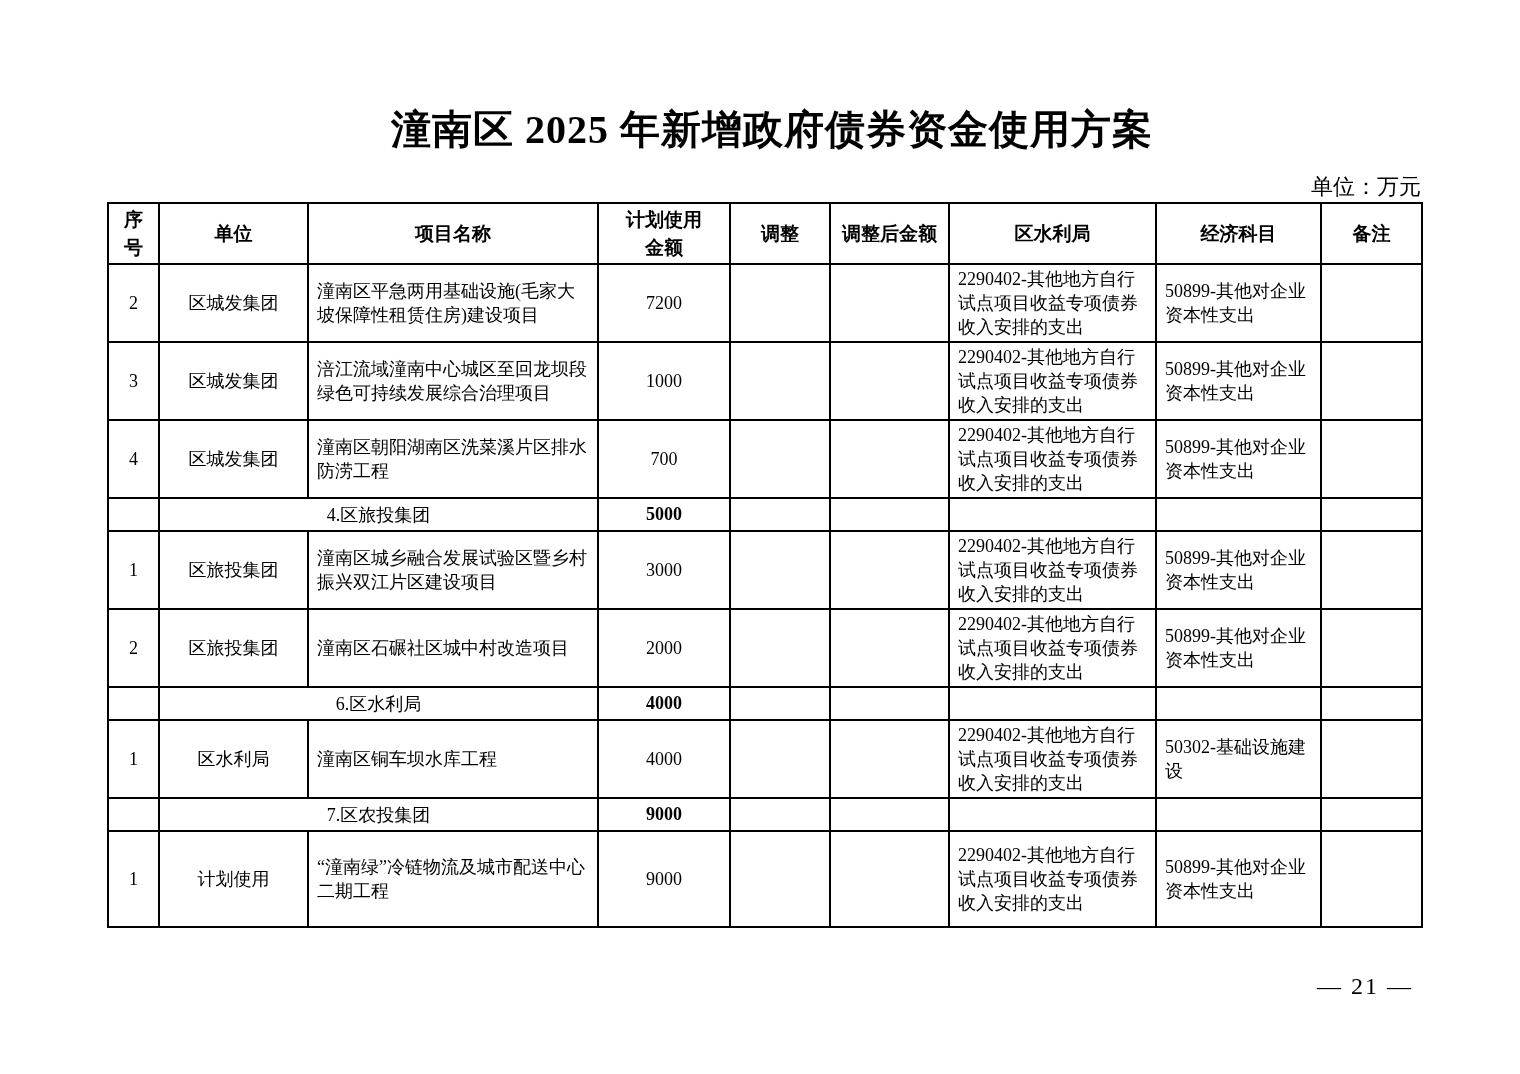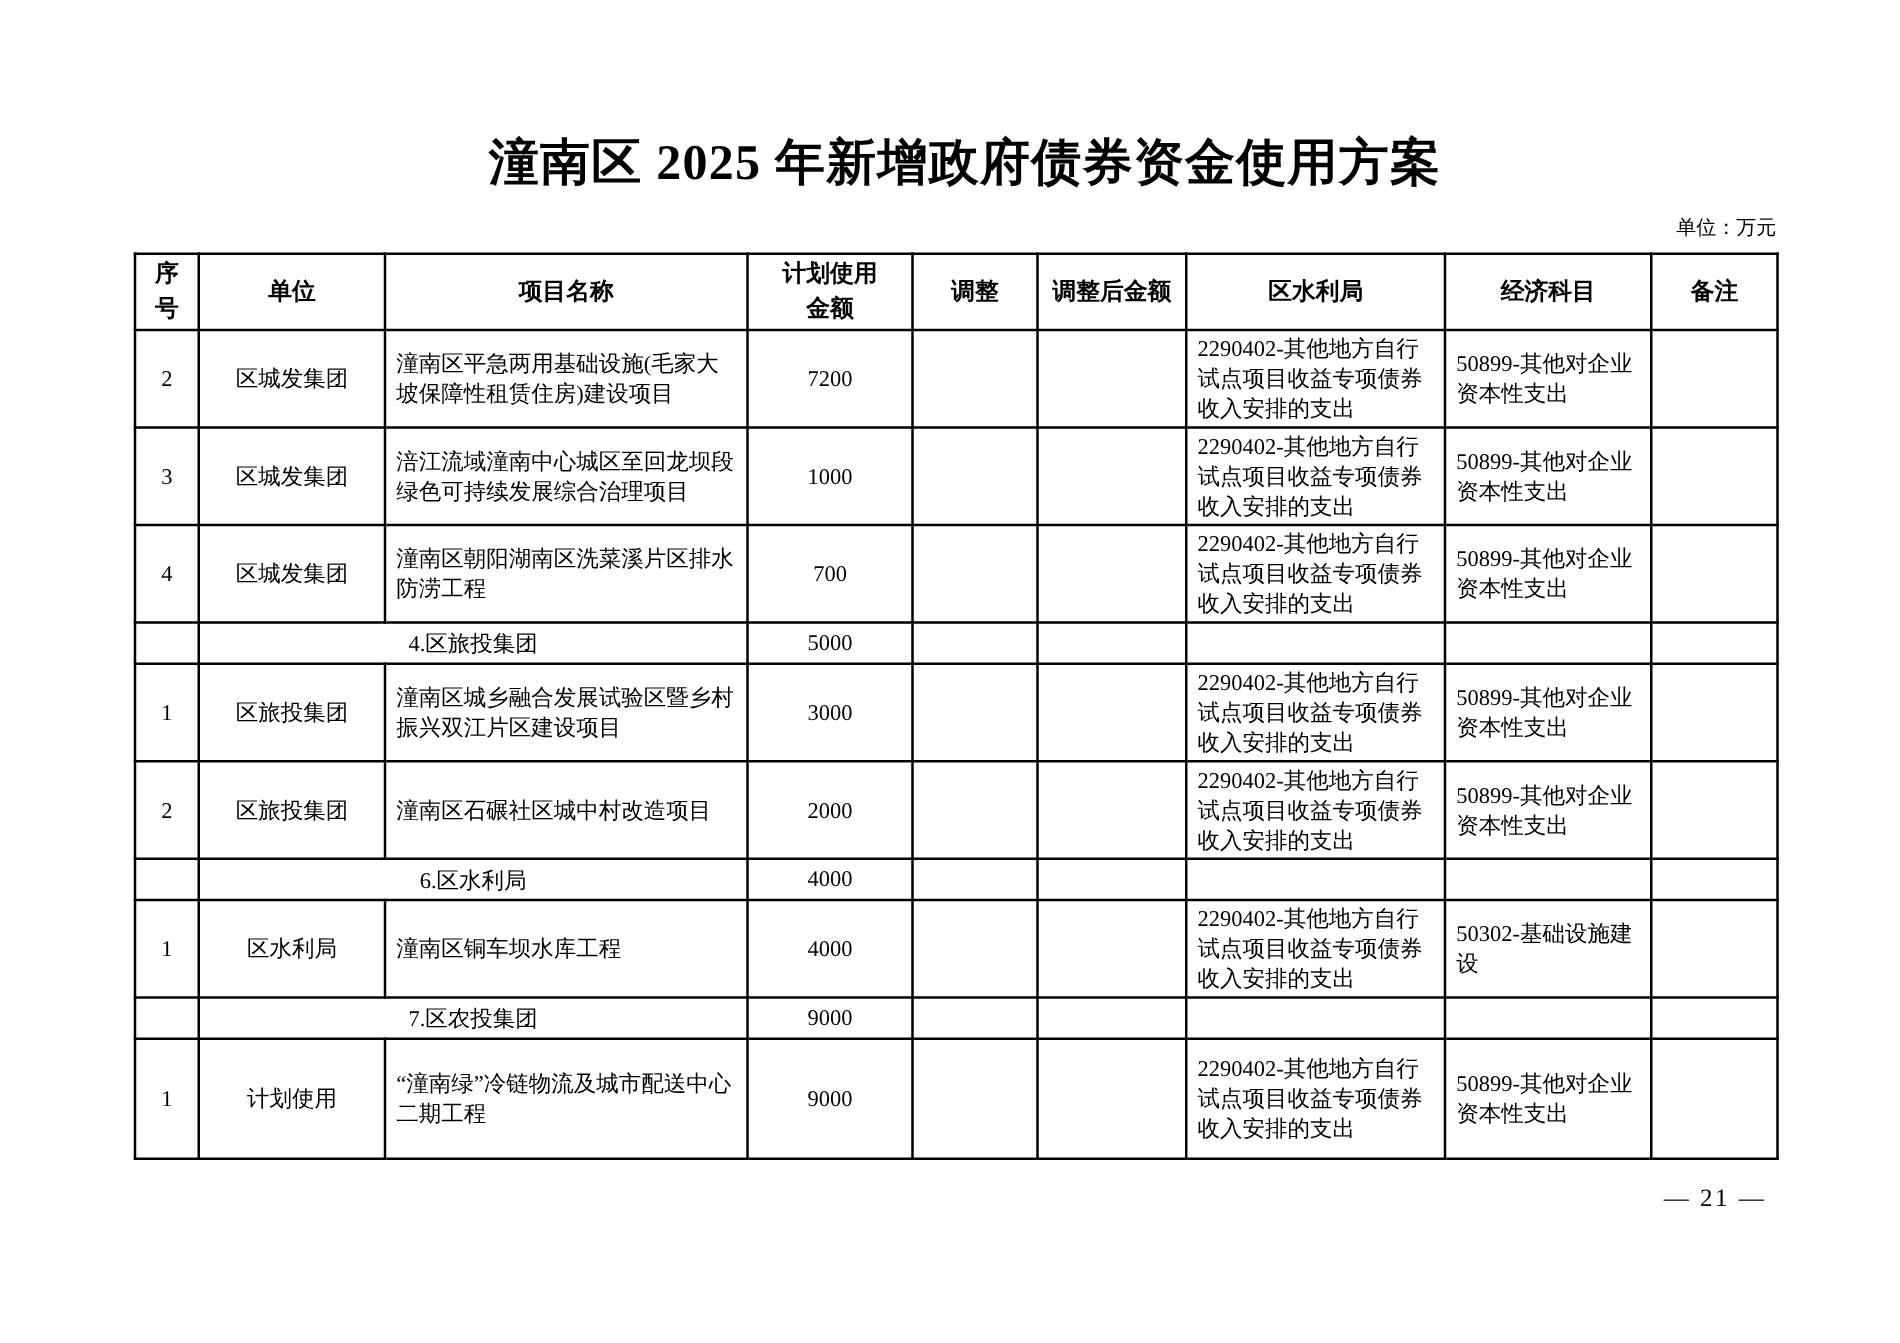--- a/index.html
+++ b/index.html
@@ -16,21 +16,21 @@
     text-align:center;
     font-size:40px; font-weight:bold;
     letter-spacing:1px;
     white-space:nowrap;
     padding-left:12px;
   }
 
   .unit-note {
     position:absolute; top:172px; left:107px; width:1314px;
     text-align:right;
-    font-size:16px;
+    font-size:22px;
   }
 
   table.main {
     position:absolute; top:202px; left:107px;
     width:1314px;
     border-collapse:collapse;
     table-layout:fixed;
   }
   td, th {
     border:2px solid #000;
@@ -49,26 +49,26 @@
     font-size:19px;
   }
   tr.r-head { height:54px; }
   tr.r-data { height:75px; }
   tr.r-sub  { height:33px; }
   tr.r-last { height:96px; }
 
   .c-center { text-align:center; }
   .c-left   { text-align:left; line-height:24px; }
   .sub-label { text-align:center; font-size:18px; }
-  .b { font-weight:normal; }
+  .b { font-weight:bold; }
 
   .page-number {
-    position:absolute; top:948px; left:0; width:1413px;
+    position:absolute; top:973px; left:0; width:1413px;
     text-align:right;
-    font-size:20px;
+    font-size:24px;
     letter-spacing:2px;
   }
 </style>
 </head>
 <body>
 
 <div class="sheet">
 
   <div class="doc-title">潼南区 2025 年新增政府债券资金使用方案</div>
 

